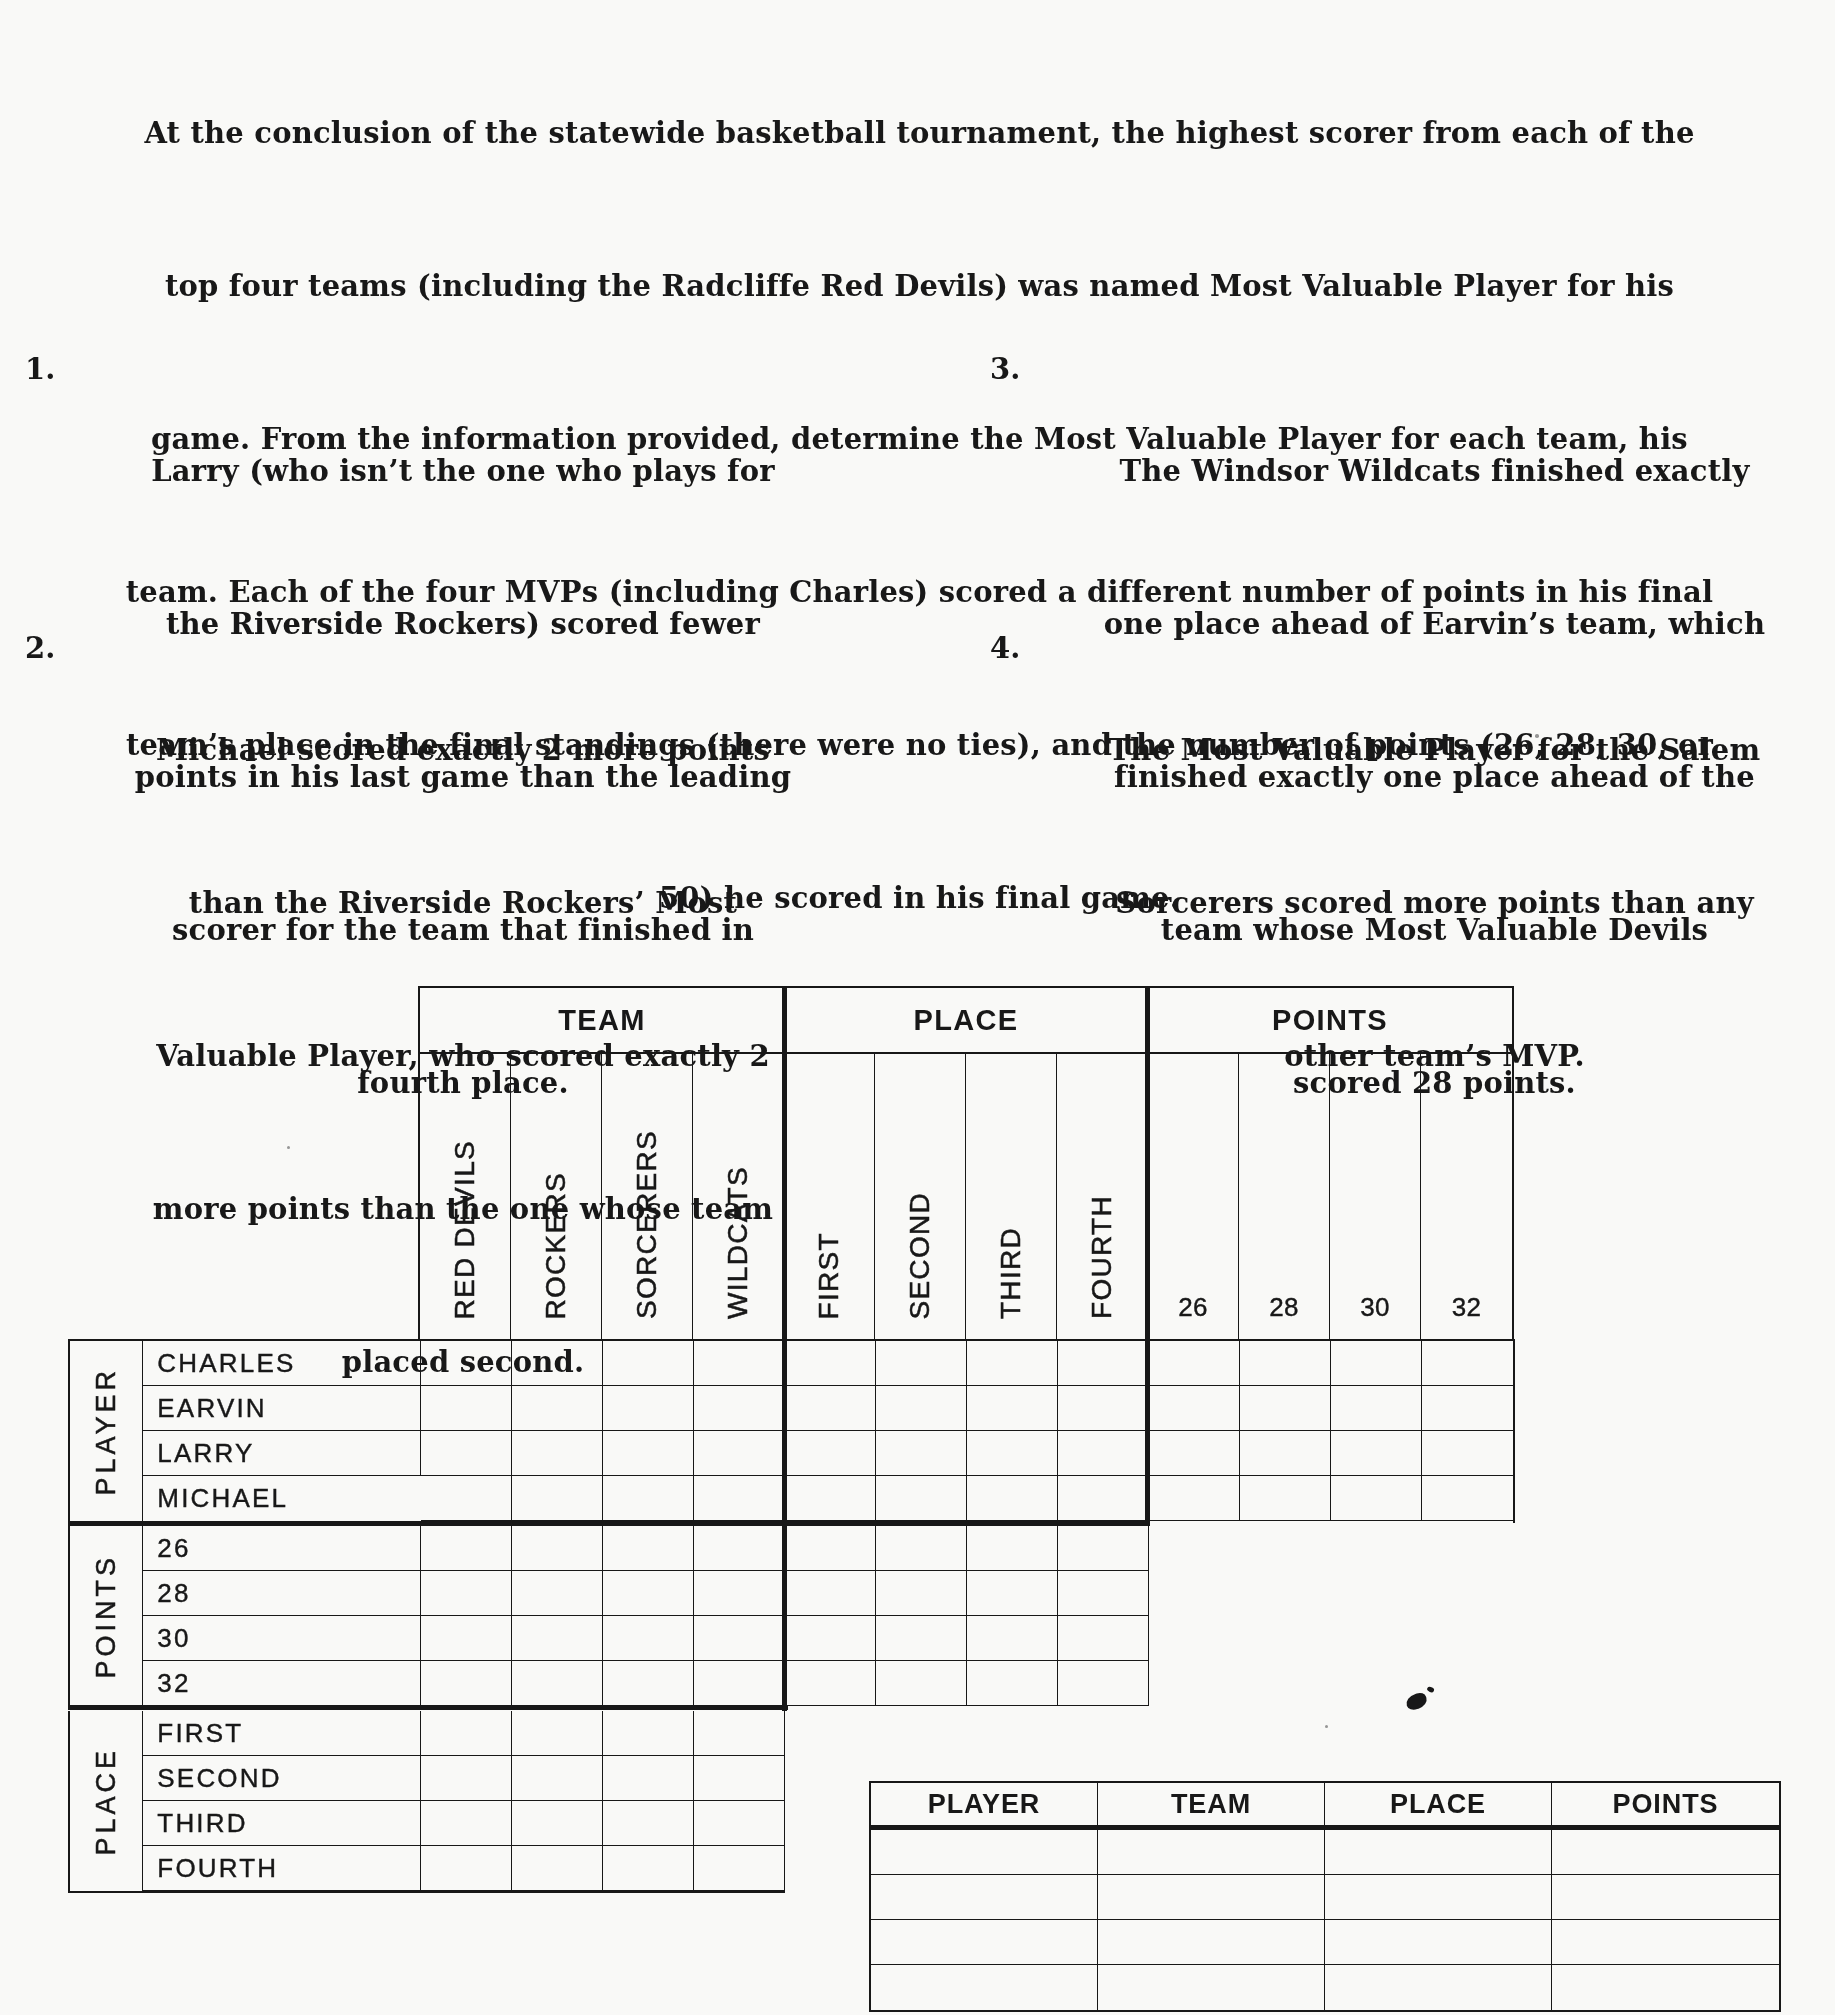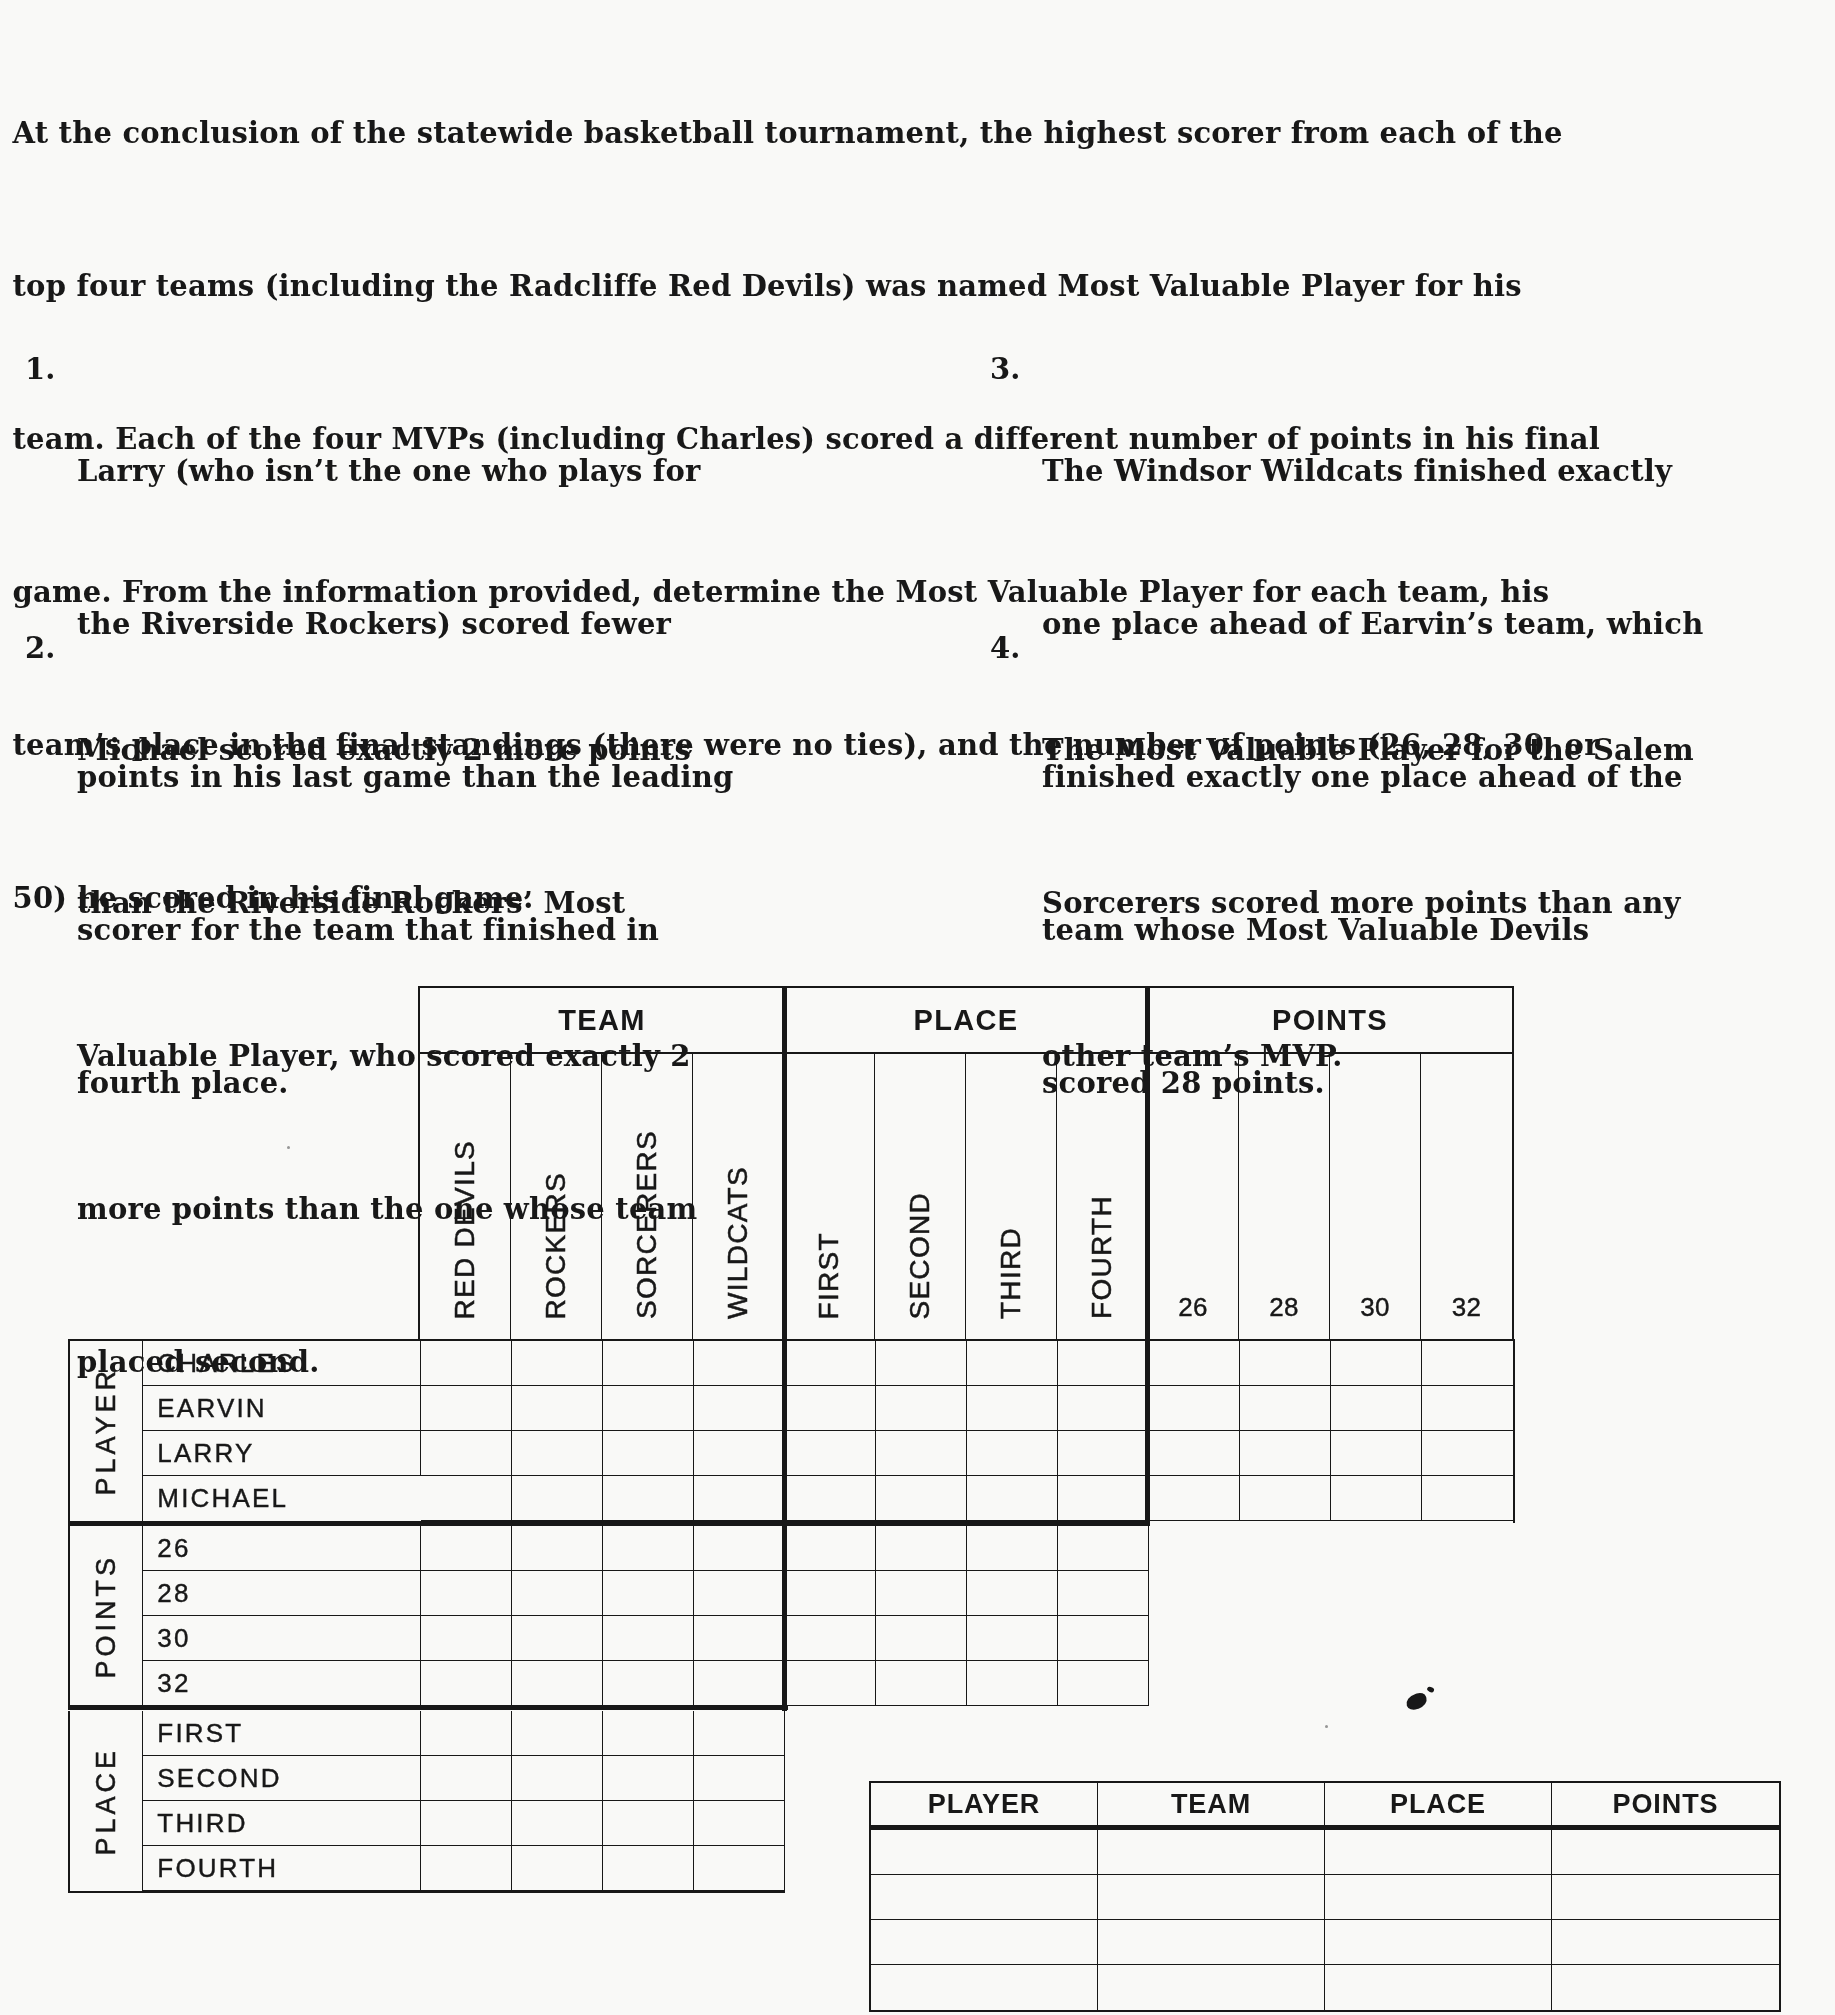--- a/index.html
+++ b/index.html
@@ -19,20 +19,21 @@
   .abs{position:absolute;}
 
   
   .prose{
     font-family:"DejaVu Serif",serif;
     font-weight:700;
     font-size:29px;
     line-height:51px;
     white-space:pre;
     letter-spacing:0.2px;
+    text-align:center;
   }
   .intro{left:12.5px;top:6.3px;width:1814px;}
   .clue{display:flex;}
   .clue .num{
     font-family:"DejaVu Serif",serif;font-weight:700;font-size:29px;line-height:51px;
     width:52px;flex:0 0 52px;
   }
   .clue .lines{flex:1;}
 
   
@@ -119,22 +120,22 @@
   
   .blot{background:var(--ink);border-radius:60% 40% 55% 45%;}
   .speck{background:#555;border-radius:50%;opacity:.6;}
 </style>
 </head>
 <body>
 
 <div class="abs intro prose">
   <div>At the conclusion of the statewide basketball tournament, the highest scorer from each of the</div>
   <div>top four teams (including the Radcliffe Red Devils) was named Most Valuable Player for his</div>
+  <div>game. From the information provided, determine the Most Valuable Player for each team, his</div>
   <div>team. Each of the four MVPs (including Charles) scored a different number of points in his final</div>
-  <div>game. From the information provided, determine the Most Valuable Player for each team, his</div>
   <div>team’s place in the final standings (there were no ties), and the number of points (26, 28, 30, or</div>
   <div>50) he scored in his final game.</div>
 </div>
 
 <div class="abs clue" style="left:25px;top:344px;width:824px;">
   <span class="num">1.</span>
   <div class="lines prose">
     <div>Larry (who isn’t the one who plays for</div>
     <div>the Riverside Rockers) scored fewer</div>
     <div>points in his last game than the leading</div>

